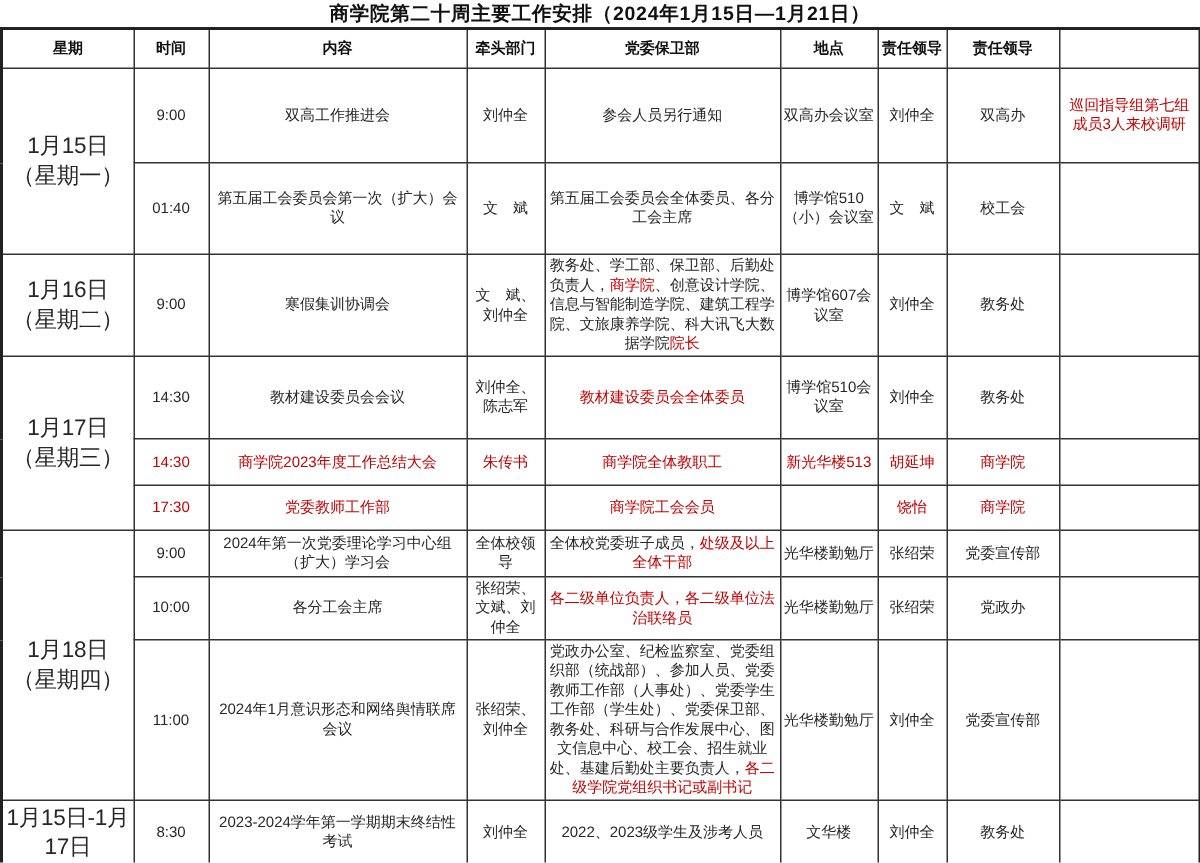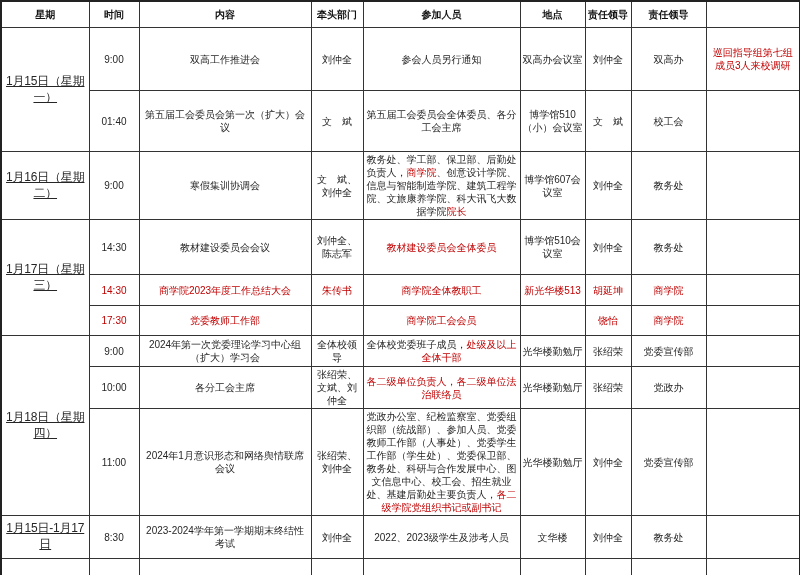--- a/index.html
+++ b/index.html
@@ -21,45 +21,46 @@
     border:1px solid #333;
     font-size:10px;line-height:1.3;
     text-align:center;vertical-align:middle;
     padding:1px 2px;word-break:break-all;
     color:#262626;background:#fff;
   }
   table.sched th{
     font-weight:bold;height:23px;font-size:10px;color:#111;
   }
   table.sched td .red{color:#c00000;}
-  table.sched td.day-cell{font-size:12px;letter-spacing:-0.2px;text-decoration:underline;}
+  table.sched td.day-cell{font-size:15px;letter-spacing:-0.2px;}
 </style>
 </head>
 <body>
 
 <div class="page">
+  <div class="title">商学院第二十周主要工作安排（2024年1月15日—1月21日）</div>
   <table class="sched">
       <colgroup>
         <col style="width: 88px;">
         <col style="width: 50px;">
         <col style="width: 172px;">
         <col style="width: 52px;">
         <col style="width: 157px;">
         <col style="width: 65px;">
         <col style="width: 46px;">
         <col style="width: 75px;">
         <col style="width: 94px;">
       </colgroup>
     <thead>
       <tr>
           <th>星期</th>
           <th>时间</th>
           <th>内容</th>
           <th>牵头部门</th>
-          <th>参加人员</th>
+          <th>党委保卫部</th>
           <th>地点</th>
           <th>责任领导</th>
           <th>责任领导</th>
           <th></th>
         </tr>
     </thead>
     <tbody>
         <tr style="height: 63px;">
           <td rowspan="2" class="day-cell"><span>1月15日（星期一）</span></td>
           <td><span>9:00</span></td>

